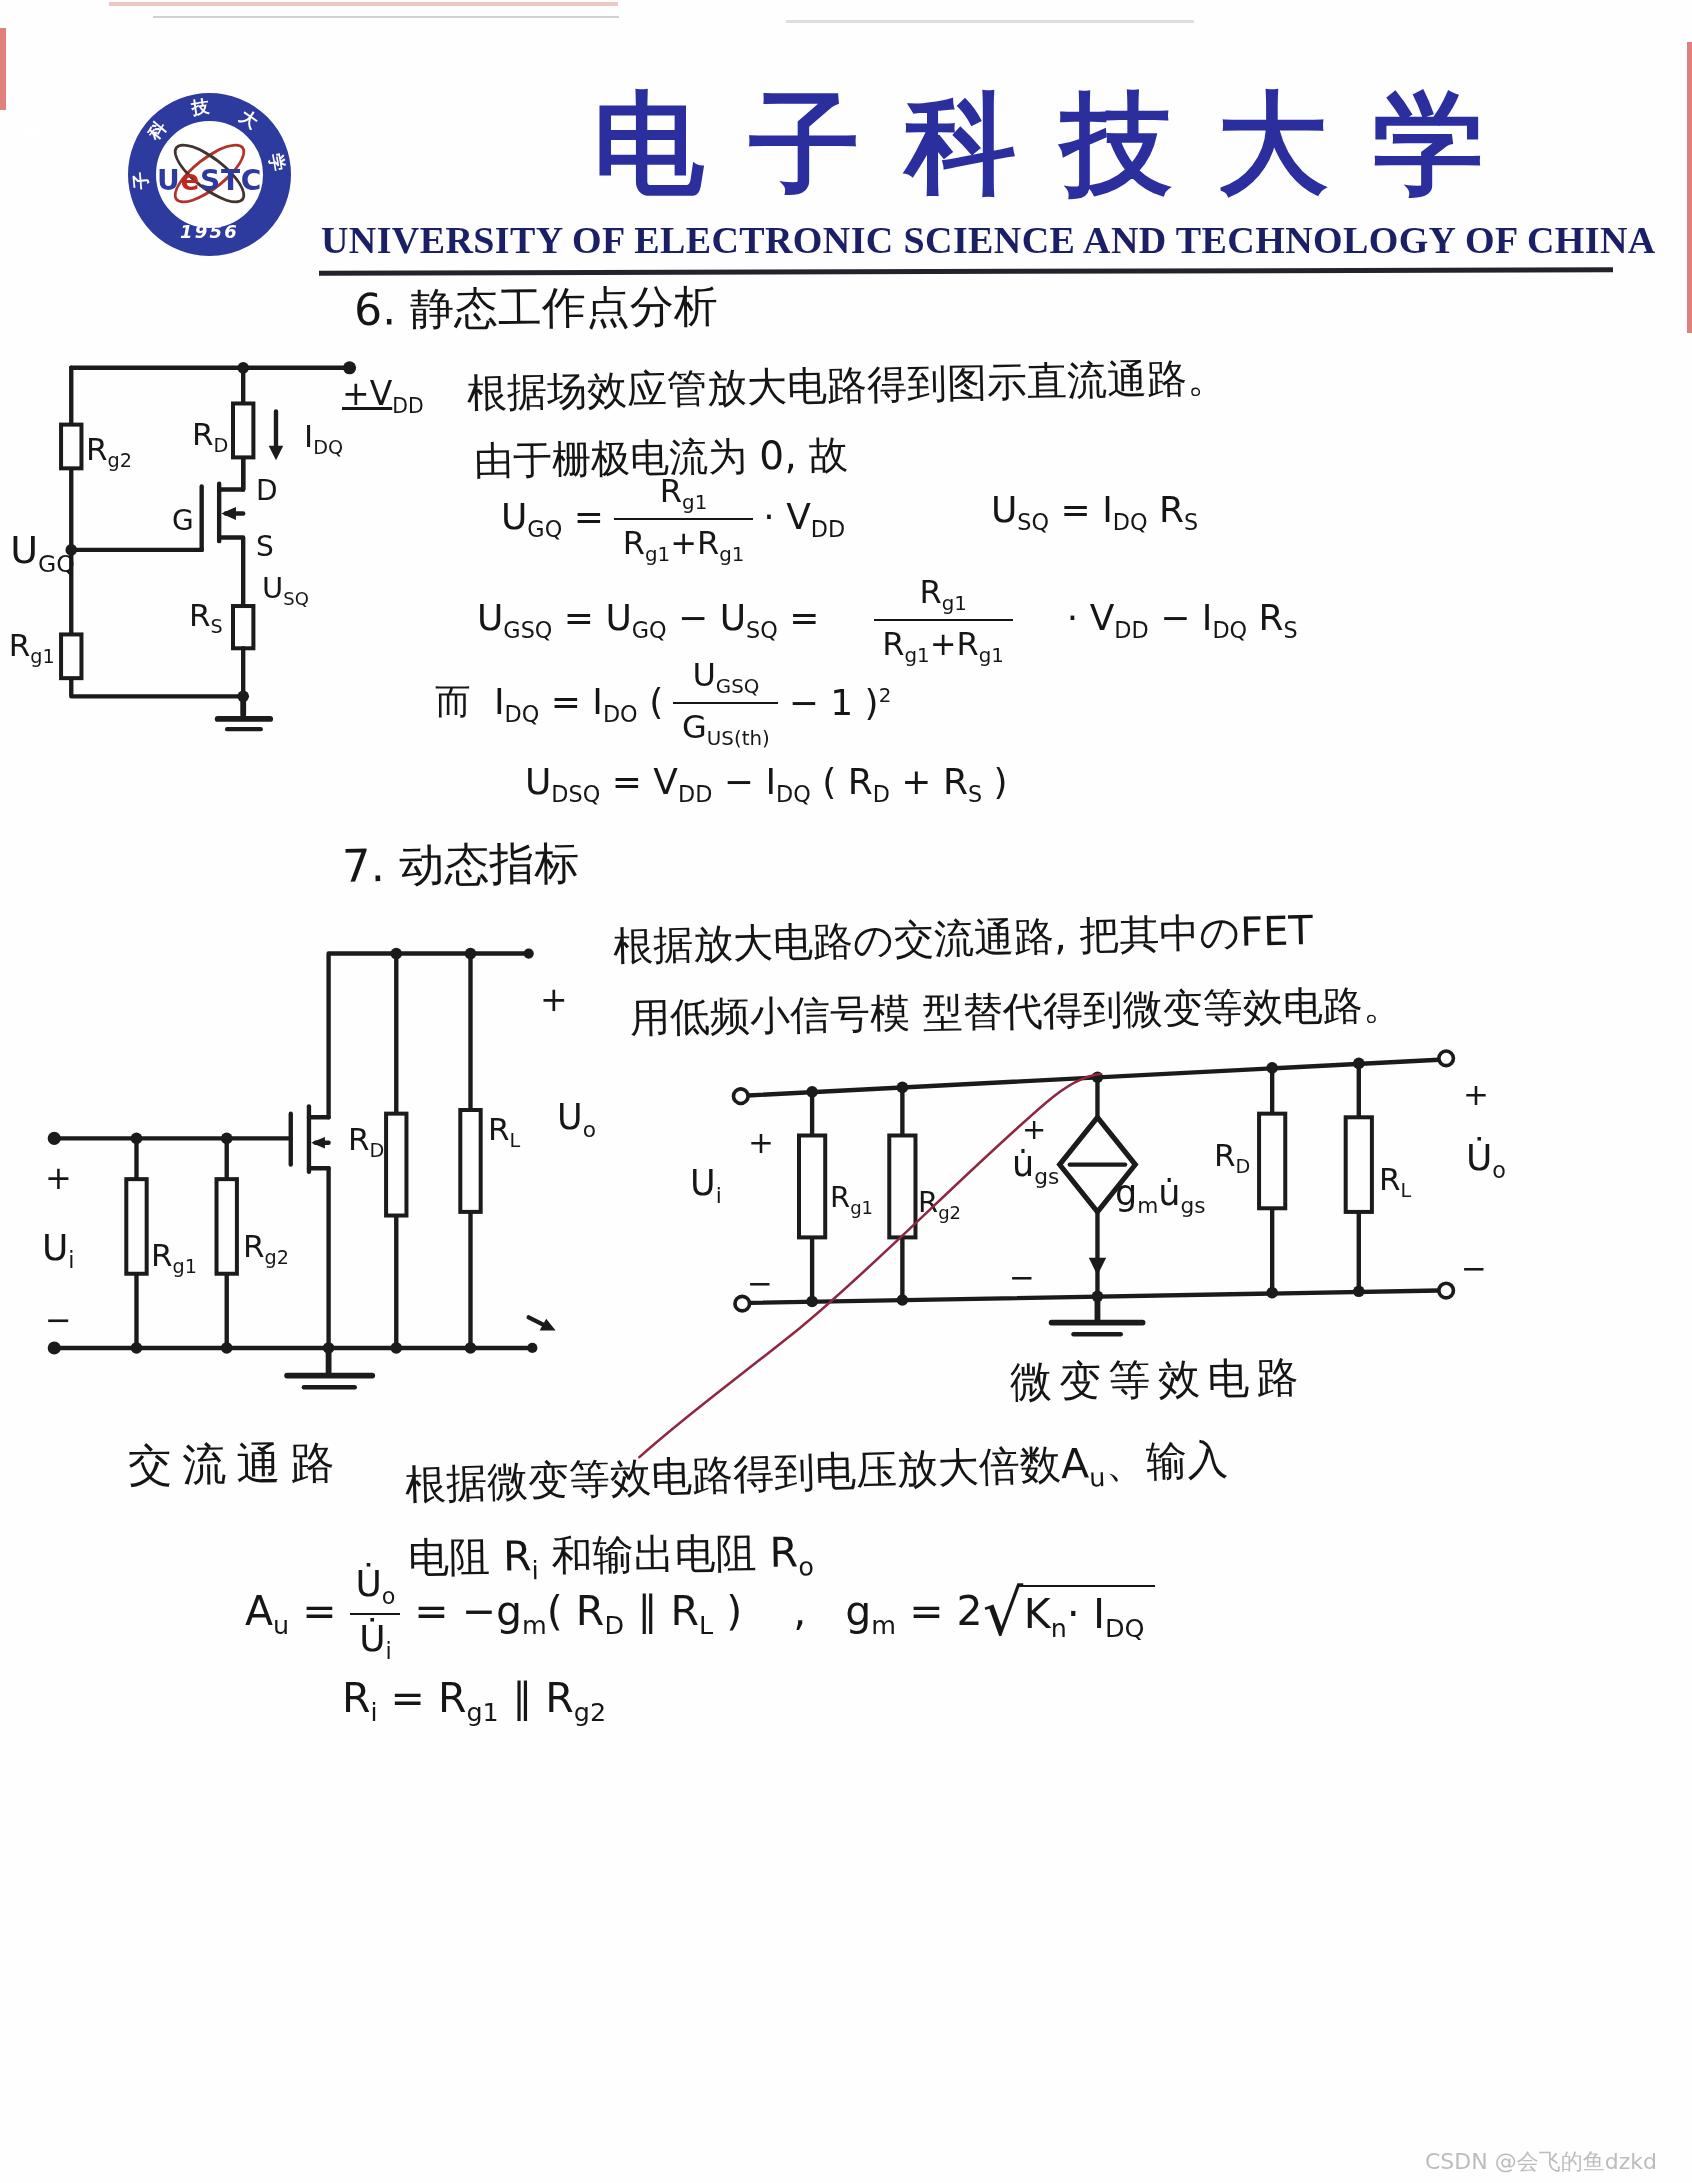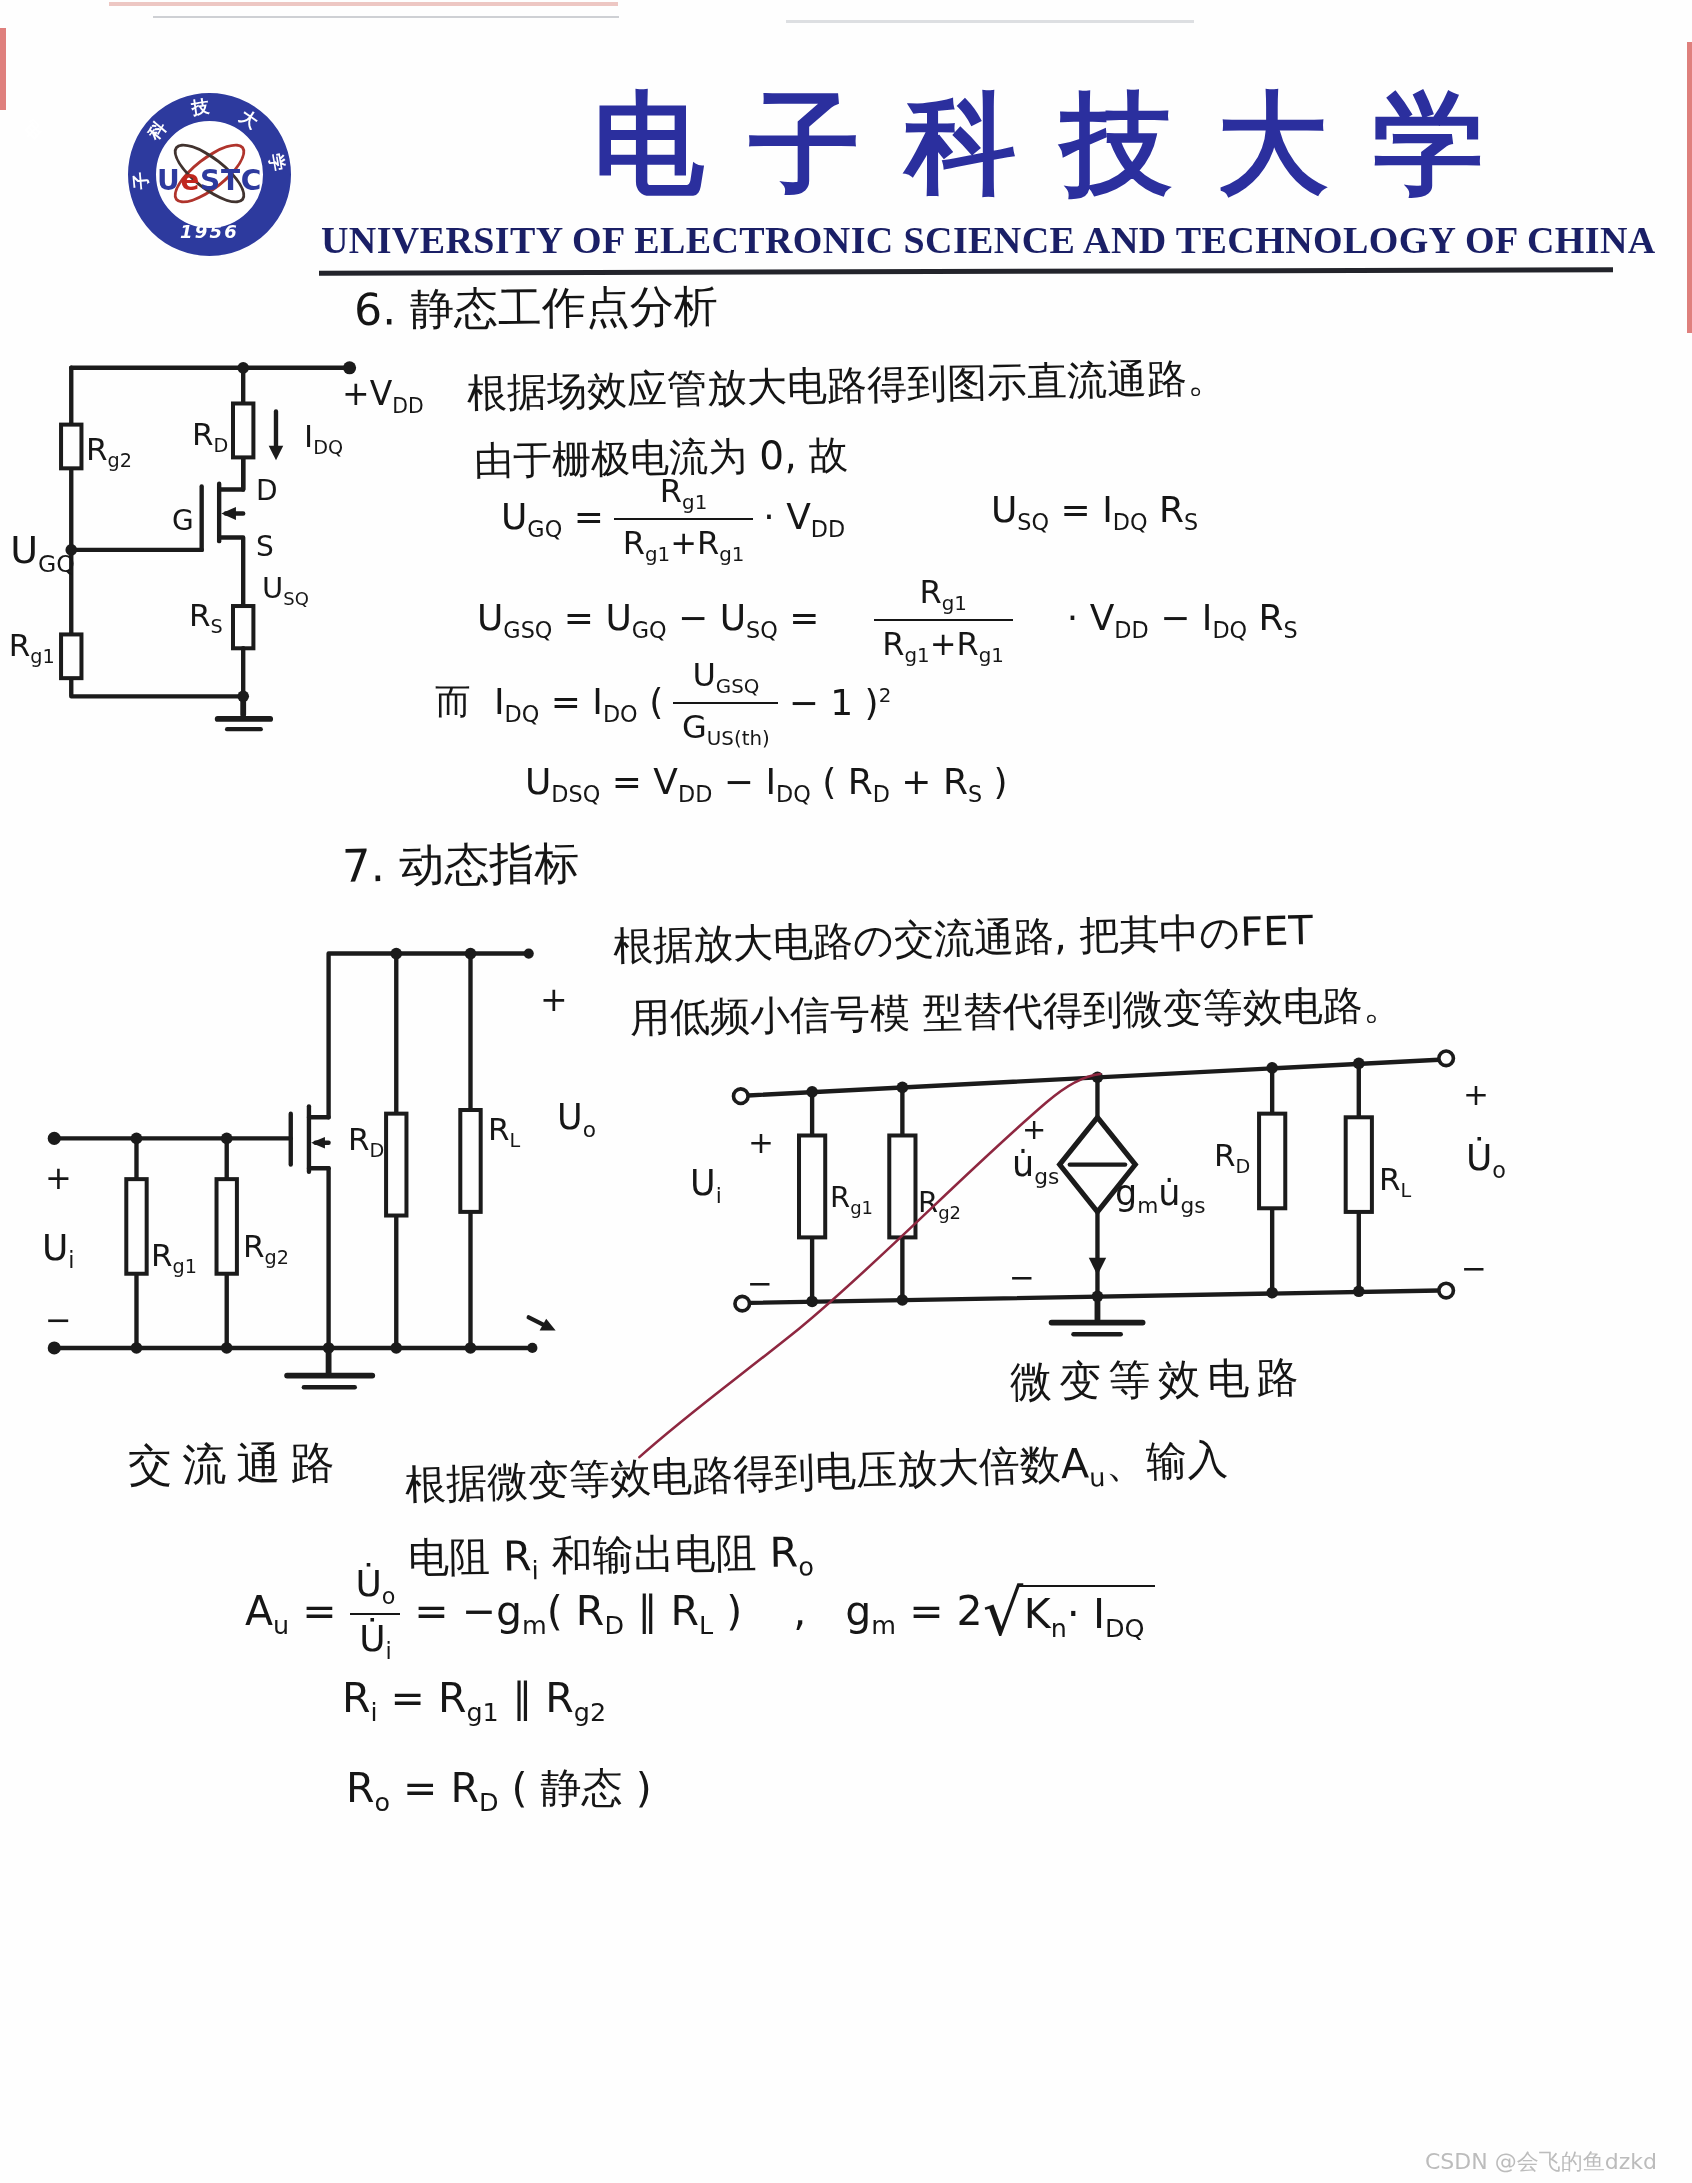--- a/index.html
+++ b/index.html
@@ -151,21 +151,21 @@
         <path d="M272 541 H318" stroke-width="6"></path>
       </g>
       <g fill="#1b1b1b" stroke="none">
         <circle cx="440" cy="45" r="9"></circle>
           <circle cx="294" cy="45" r="8"></circle>
         <circle cx="58" cy="295" r="8"></circle>
           <circle cx="294" cy="496" r="8"></circle>
       </g>
     </g>
   </svg>
-  <div class="lbl" style="left:342px;top:374px;font-size:33px;">+V<sub>DD</sub></div>
+  <div class="lbl" style="left:342px;top:374px;font-size:33px;text-decoration:underline;">+V<sub>DD</sub></div>
   <div class="lbl" style="left:304px;top:418px;font-size:31px;">I<sub>DQ</sub></div>
   <div class="lbl" style="left:86px;top:431px;font-size:31px;">R<sub>g2</sub></div>
   <div class="lbl" style="left:192px;top:416px;font-size:31px;">R<sub>D</sub></div>
   <div class="lbl" style="left:256px;top:474px;font-size:28px;">D</div>
   <div class="lbl" style="left:172px;top:504px;font-size:28px;">G</div>
   <div class="lbl" style="left:256px;top:530px;font-size:28px;">S</div>
   <div class="lbl" style="left:10.2px;top:528px;font-size:38px;">U<sub>GQ</sub></div>
   <div class="lbl" style="left:262px;top:571px;font-size:29px;">U<sub>SQ</sub></div>
   <div class="lbl" style="left:8.7px;top:627px;font-size:31px;">R<sub>g1</sub></div>
   <div class="lbl" style="left:189px;top:597px;font-size:31px;">R<sub>S</sub></div>
@@ -333,19 +333,16 @@
     </span>
     <span>= −g<sub>m</sub>( R<sub>D</sub> ∥ R<sub>L</sub> )</span>
     <span style="margin-left:51px;">,&nbsp;&nbsp; g<sub>m</sub> = 2</span>
     <span class="rad-sign">√</span>
     <span class="radicand">K<sub>n</sub>· I<sub>DQ</sub></span>
   </div>
 
   <div class="eq" style="left:342px;top:1674px;font-size:41px;">
     <span>R<sub>i</sub> = R<sub>g1</sub> ∥ R<sub>g2</sub></span>
   </div>
-  <div class="eq" style="left:346px;top:1761px;font-size:41px;">
-    <span>R<sub>o</sub> = R<sub>D</sub> ( 静态 )</span>
-  </div>
 
   <div id="watermark">CSDN @会飞的鱼dzkd</div>
 </div>
 
 
 </body></html>

